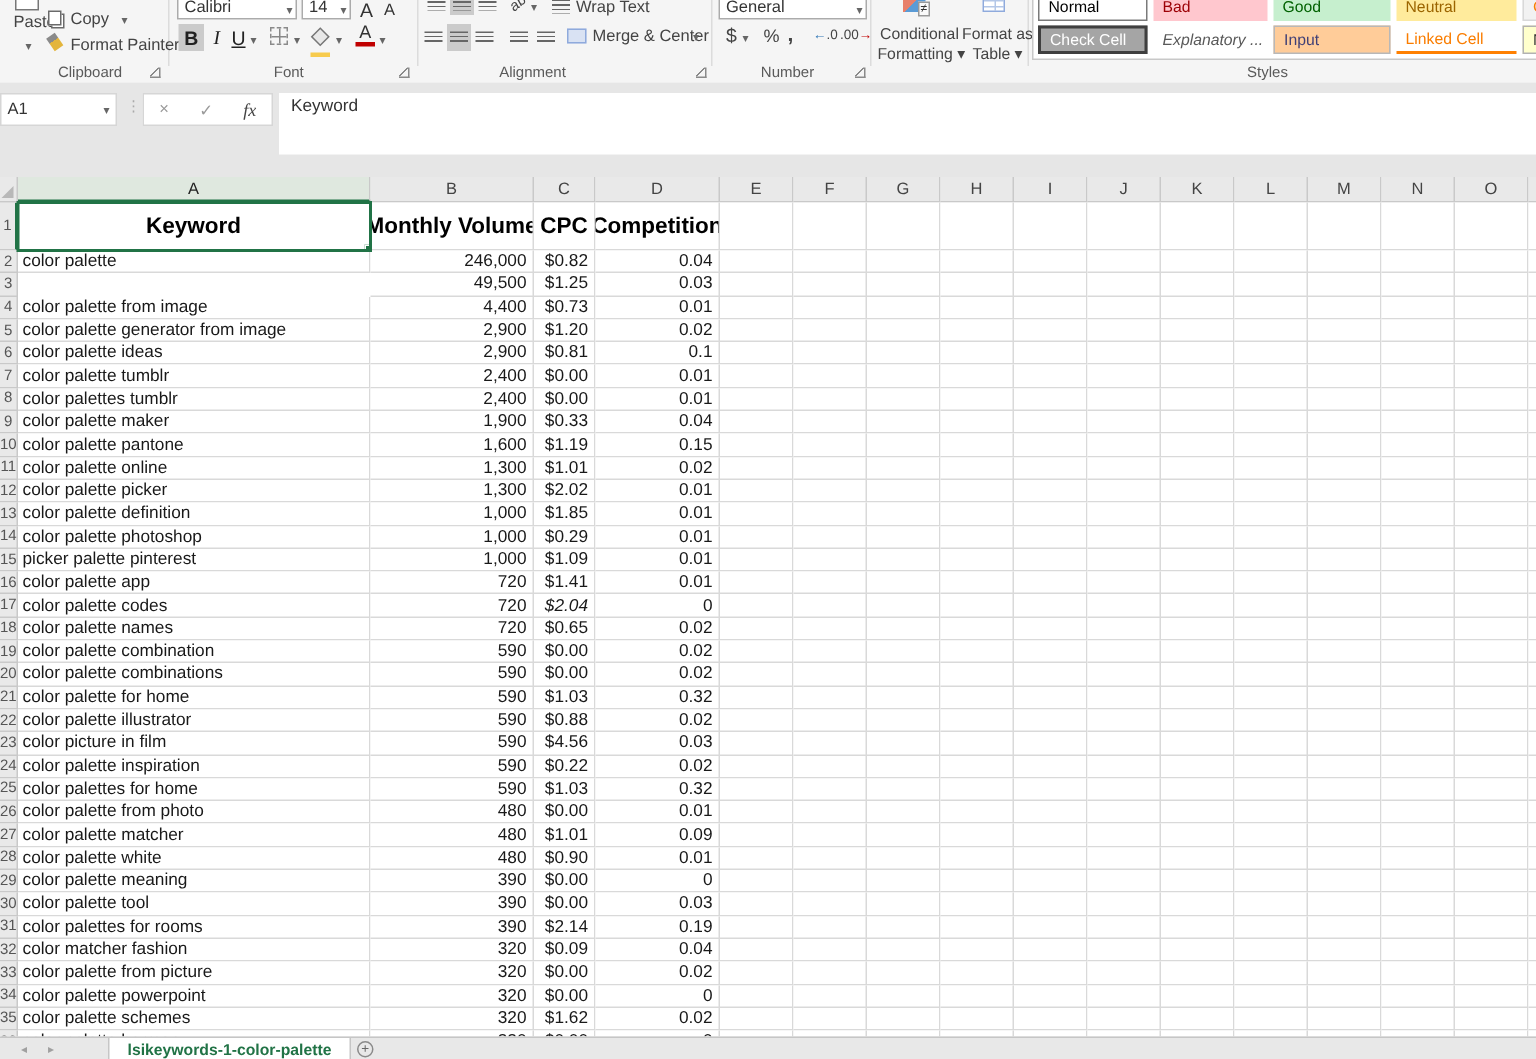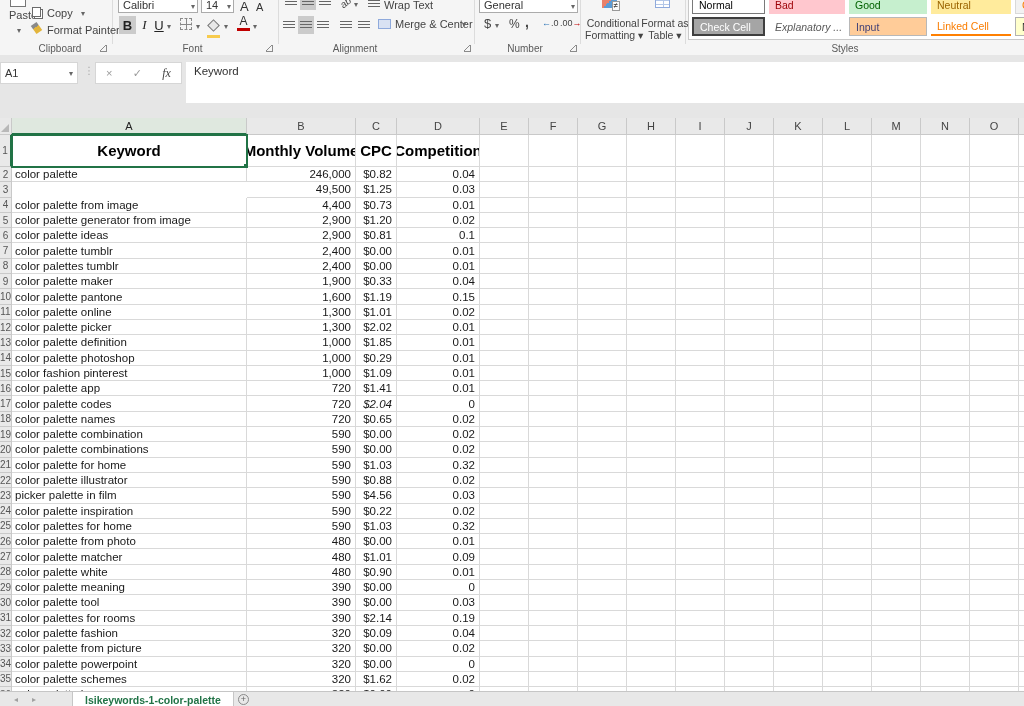--- a/index.html
+++ b/index.html
@@ -539,21 +539,21 @@
         <div class="cell " style="width: 49px;"></div>
         <div class="cell " style="width: 49px;"></div>
         <div class="cell " style="width: 49px;"></div>
         <div class="cell " style="width: 49px;"></div>
         <div class="cell " style="width: 49px;"></div>
         <div class="cell " style="width: 49px;"></div>
         <div class="filler"></div>
       </div>
       <div class="grow">
         <div class="rowhdr">15</div>
-        <div class="cell txt" style="width: 235px;">color fashion pinterest</div>
+        <div class="cell txt" style="width: 235px;">picker palette pinterest</div>
         <div class="cell num" style="width: 109px;">1,000</div>
         <div class="cell num" style="width: 41px;">$1.09</div>
         <div class="cell num" style="width: 83px;">0.01</div>
         <div class="cell " style="width: 49px;"></div>
         <div class="cell " style="width: 49px;"></div>
         <div class="cell " style="width: 49px;"></div>
         <div class="cell " style="width: 49px;"></div>
         <div class="cell " style="width: 49px;"></div>
         <div class="cell " style="width: 49px;"></div>
         <div class="cell " style="width: 49px;"></div>
@@ -691,21 +691,21 @@
         <div class="cell " style="width: 49px;"></div>
         <div class="cell " style="width: 49px;"></div>
         <div class="cell " style="width: 49px;"></div>
         <div class="cell " style="width: 49px;"></div>
         <div class="cell " style="width: 49px;"></div>
         <div class="cell " style="width: 49px;"></div>
         <div class="filler"></div>
       </div>
       <div class="grow">
         <div class="rowhdr">23</div>
-        <div class="cell txt" style="width: 235px;">picker palette in film</div>
+        <div class="cell txt" style="width: 235px;">color picture in film</div>
         <div class="cell num" style="width: 109px;">590</div>
         <div class="cell num" style="width: 41px;">$4.56</div>
         <div class="cell num" style="width: 83px;">0.03</div>
         <div class="cell " style="width: 49px;"></div>
         <div class="cell " style="width: 49px;"></div>
         <div class="cell " style="width: 49px;"></div>
         <div class="cell " style="width: 49px;"></div>
         <div class="cell " style="width: 49px;"></div>
         <div class="cell " style="width: 49px;"></div>
         <div class="cell " style="width: 49px;"></div>
@@ -862,21 +862,21 @@
         <div class="cell " style="width: 49px;"></div>
         <div class="cell " style="width: 49px;"></div>
         <div class="cell " style="width: 49px;"></div>
         <div class="cell " style="width: 49px;"></div>
         <div class="cell " style="width: 49px;"></div>
         <div class="cell " style="width: 49px;"></div>
         <div class="filler"></div>
       </div>
       <div class="grow">
         <div class="rowhdr">32</div>
-        <div class="cell txt" style="width: 235px;">color palette fashion</div>
+        <div class="cell txt" style="width: 235px;">color matcher fashion</div>
         <div class="cell num" style="width: 109px;">320</div>
         <div class="cell num" style="width: 41px;">$0.09</div>
         <div class="cell num" style="width: 83px;">0.04</div>
         <div class="cell " style="width: 49px;"></div>
         <div class="cell " style="width: 49px;"></div>
         <div class="cell " style="width: 49px;"></div>
         <div class="cell " style="width: 49px;"></div>
         <div class="cell " style="width: 49px;"></div>
         <div class="cell " style="width: 49px;"></div>
         <div class="cell " style="width: 49px;"></div>

